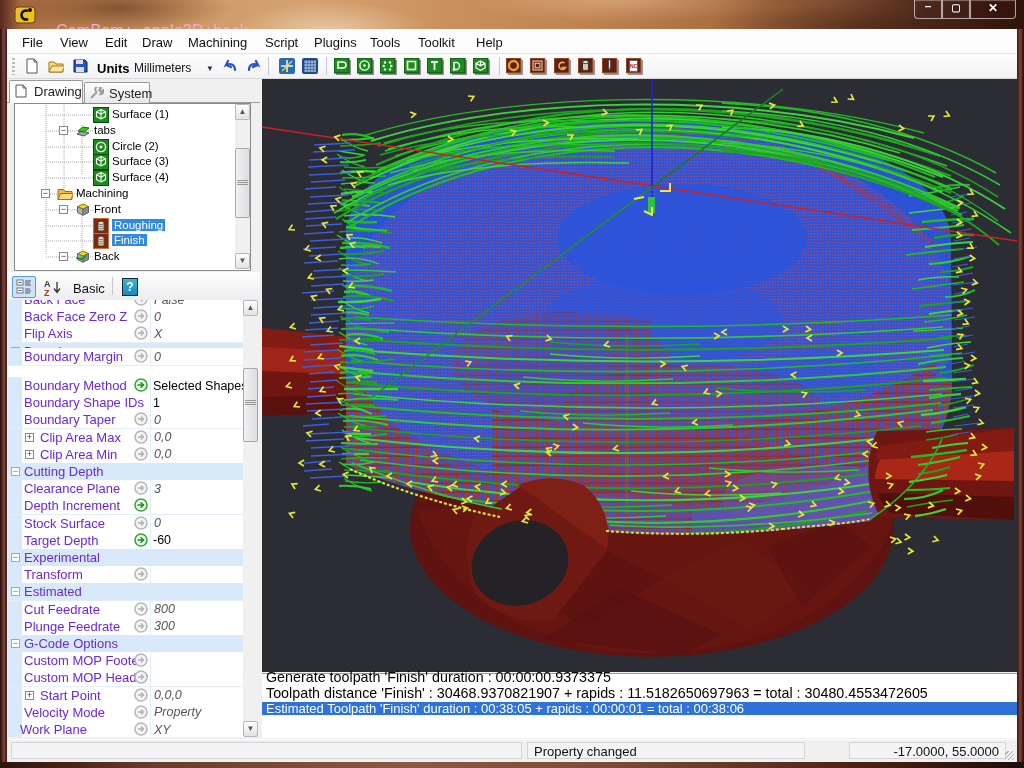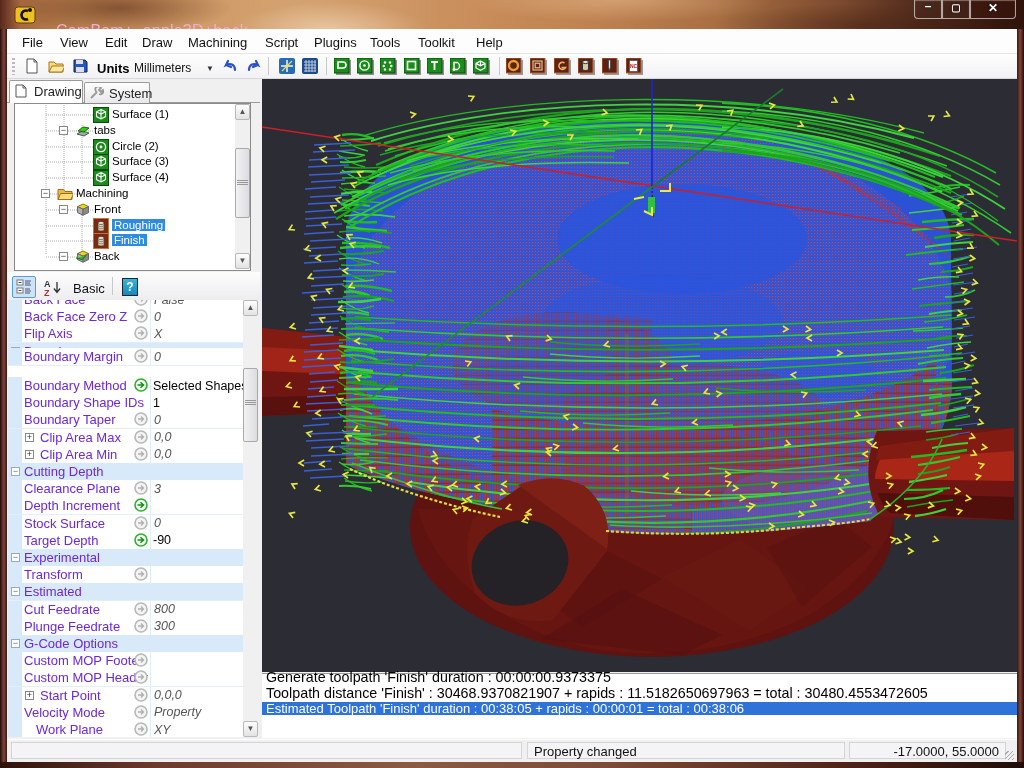--- a/index.html
+++ b/index.html
@@ -461,21 +461,21 @@
       <div class="pbord"></div>
     </div>
 <div class="prow" style="top:231.8px">
       <div class="pgutter"></div>
       <div class="plabel" style="left:16px">Target Depth</div>
       <div class="pvline"></div>
       <span class="picon"><svg width="14" height="14" viewBox="0 0 14 14">
           <circle cx="7" cy="7" r="6" fill="#f4fff4" stroke="#2fae2f" stroke-width="1.6"></circle>
           <path d="M3.5 7 h5.5 M6.5 4.2 L9.6 7 L6.5 9.8" fill="none" stroke="#1d8c1d" stroke-width="1.5"></path>
         </svg></span>
-      <div class="pvalb">-90</div>
+      <div class="pvalb">-60</div>
       <div class="pbord"></div>
     </div>
 <div class="prow pcat" style="top:249.0px">
       <div class="ebox" style="left:3px;top:4px;border-color:#9ab;color:#569">−</div>
       <div class="plabel">Experimental</div>
       <div class="pbord"></div>
     </div>
 <div class="prow" style="top:266.2px">
       <div class="pgutter"></div>
       <div class="plabel" style="left:16px">Transform</div>
@@ -559,21 +559,21 @@
       <div class="pvline"></div>
       <span class="picon"><svg width="14" height="14" viewBox="0 0 14 14">
           <circle cx="7" cy="7" r="6" fill="#f4f4f4" stroke="#b8b8b8" stroke-width="1.6"></circle>
           <path d="M4 7 h5 M7 4.5 L9.5 7 L7 9.5" fill="none" stroke="#b0b0b0" stroke-width="1.3"></path>
         </svg></span>
       <div class="pval">Property</div>
       <div class="pbord"></div>
     </div>
 <div class="prow" style="top:421.0px">
       <div class="pgutter"></div>
-      <div class="plabel" style="left:28px">Work Plane</div>
+      <div class="plabel" style="left:12px">Work Plane</div>
       <div class="pvline"></div>
       <span class="picon"><svg width="14" height="14" viewBox="0 0 14 14">
           <circle cx="7" cy="7" r="6" fill="#f4f4f4" stroke="#b8b8b8" stroke-width="1.6"></circle>
           <path d="M4 7 h5 M7 4.5 L9.5 7 L7 9.5" fill="none" stroke="#b0b0b0" stroke-width="1.3"></path>
         </svg></span>
       <div class="pval">XY</div>
     </div>
 </div>
 <div class="abs" style="left:243px;top:300px;width:15px;height:437px;background:#f0f0f0"></div>
 <div class="sbtn abs" style="left:243px;top:300px">▲</div>
@@ -1105,14 +1105,14 @@
       <path d="M0 0 L5 3 L0 6" fill="none" stroke="#e6e640" stroke-width="1.7" transform="translate(250 431) rotate(165)"></path>
       <path d="M0 0 L5 3 L0 6" fill="none" stroke="#e6e640" stroke-width="1.7" transform="translate(270 436) rotate(174)"></path>
     </svg>
 </div>
 <div class="abs" style="left:262px;top:673px;width:755px;height:65px;background:#fff;border-top:1px solid #9a9a9a"></div>
 <div class="logline" style="top:669px">Generate toolpath 'Finish' duration : 00:00:00.9373375</div>
 <div class="logline" style="top:685px">Toolpath distance 'Finish' : 30468.9370821907 + rapids : 11.5182650697963 = total : 30480.4553472605</div>
 <div class="logline" style="top:702px;left:262px;width:755px;height:13px;background:#2f72d8;color:#fff;padding-left:4px;font-size:13px;line-height:13px">Estimated Toolpath 'Finish' duration : 00:38:05 + rapids : 00:00:01 = total : 00:38:06</div>
 <div class="abs" style="left:7px;top:739px;width:1010px;height:23px;background:#f0f0f0;border-top:1px solid #fff"></div>
 <div class="spanel" style="left:11px;width:511px"></div>
-<div class="spanel" style="left:527px;width:318px;padding:1px 0 0 6px">Property changed</div>
+<div class="spanel" style="left:527px;width:278px;padding:1px 0 0 6px">Property changed</div>
 <div class="spanel" style="left:849px;width:157px;padding:1px 6px 0 0;text-align:right">-17.0000, 55.0000</div>
 <div class="abs" style="left:1005px;top:751px;width:9px;height:9px;background:repeating-linear-gradient(135deg,transparent 0 2px,#aaa 2px 3px)"></div>
 </body></html>

